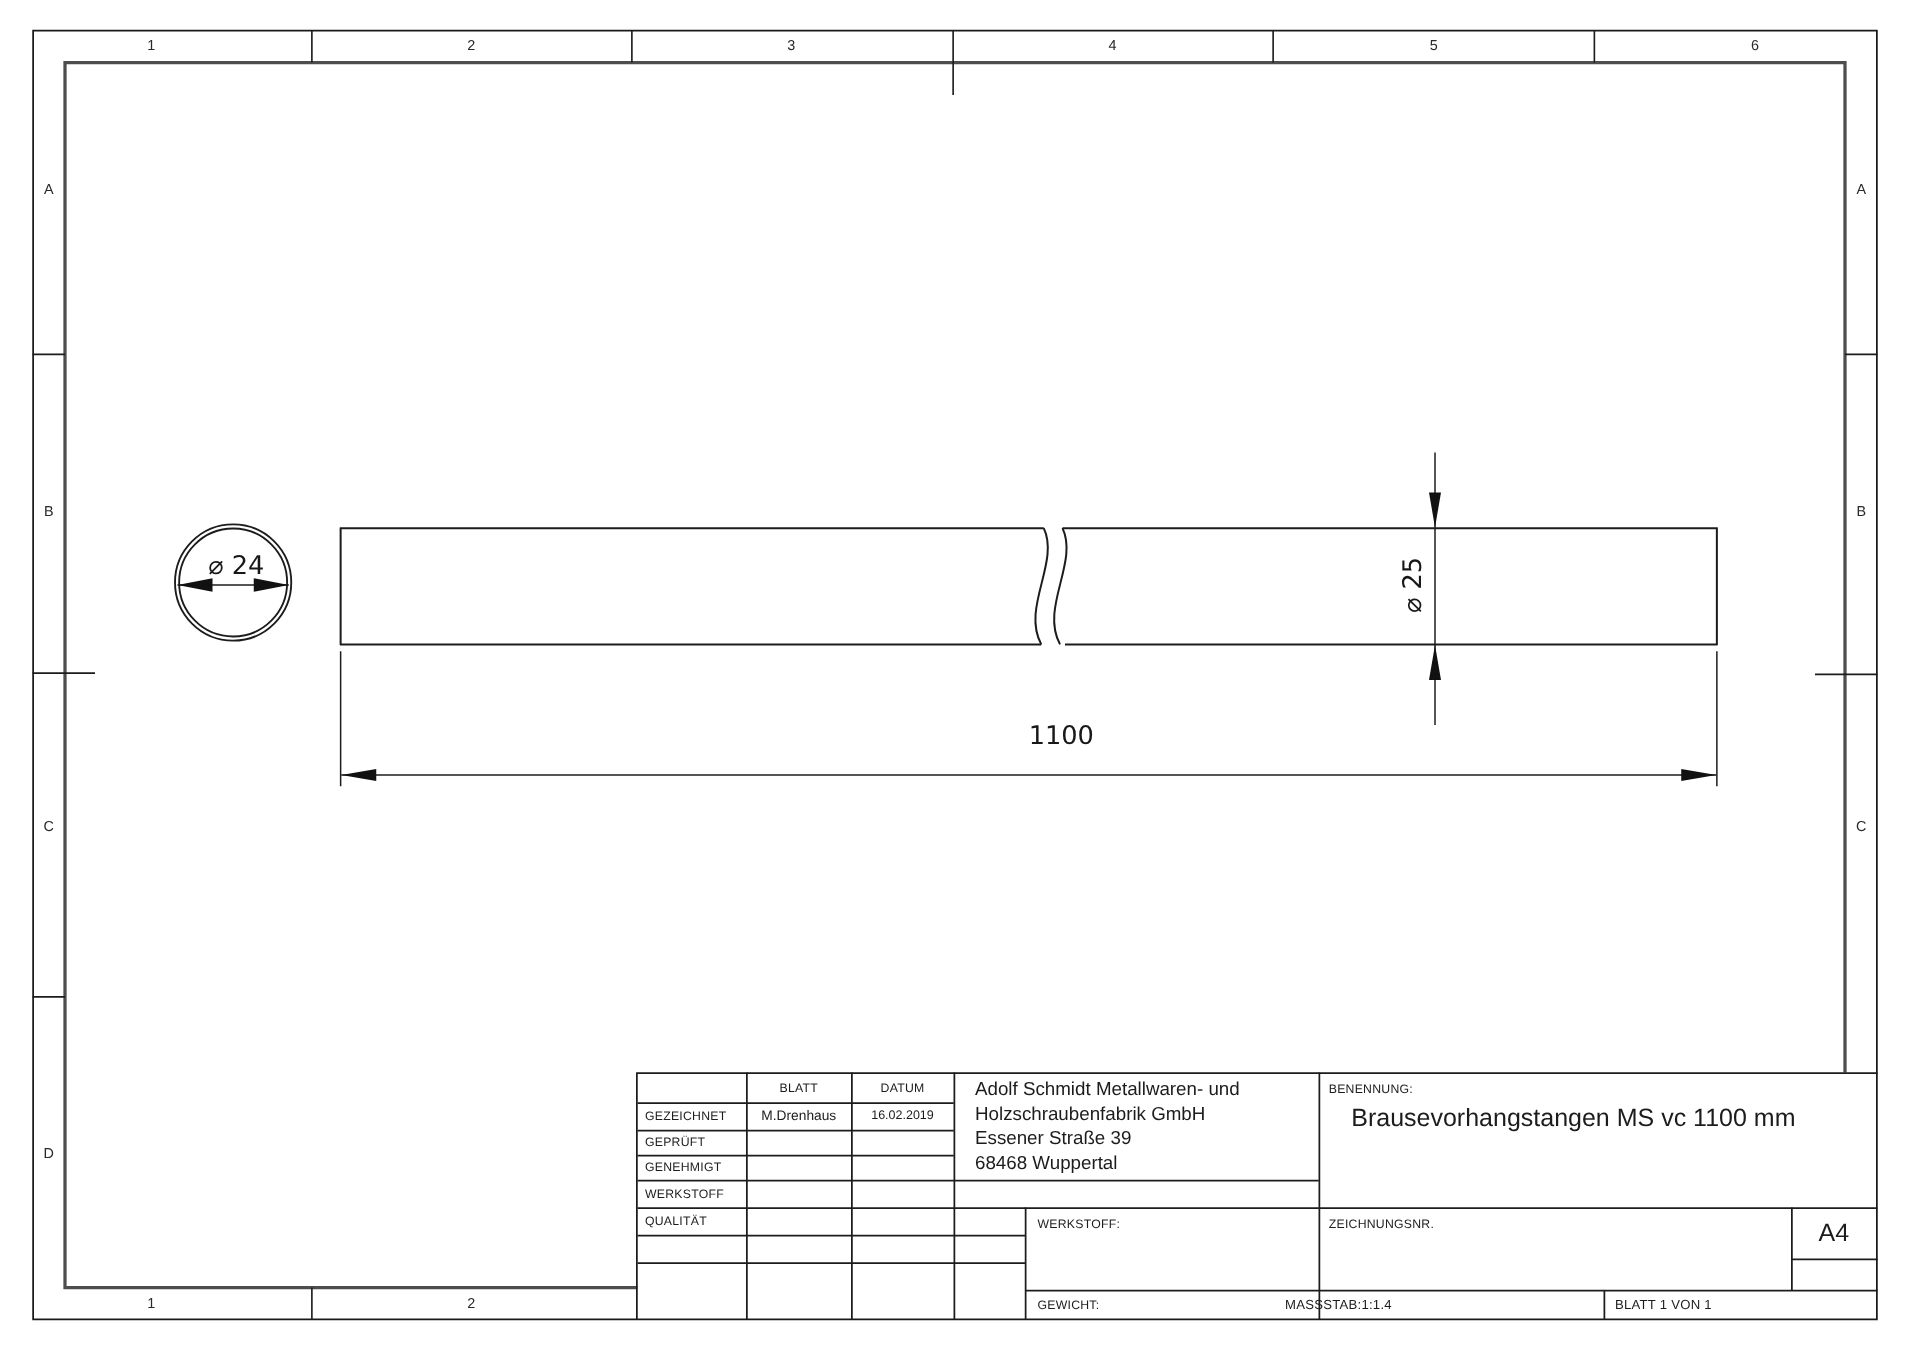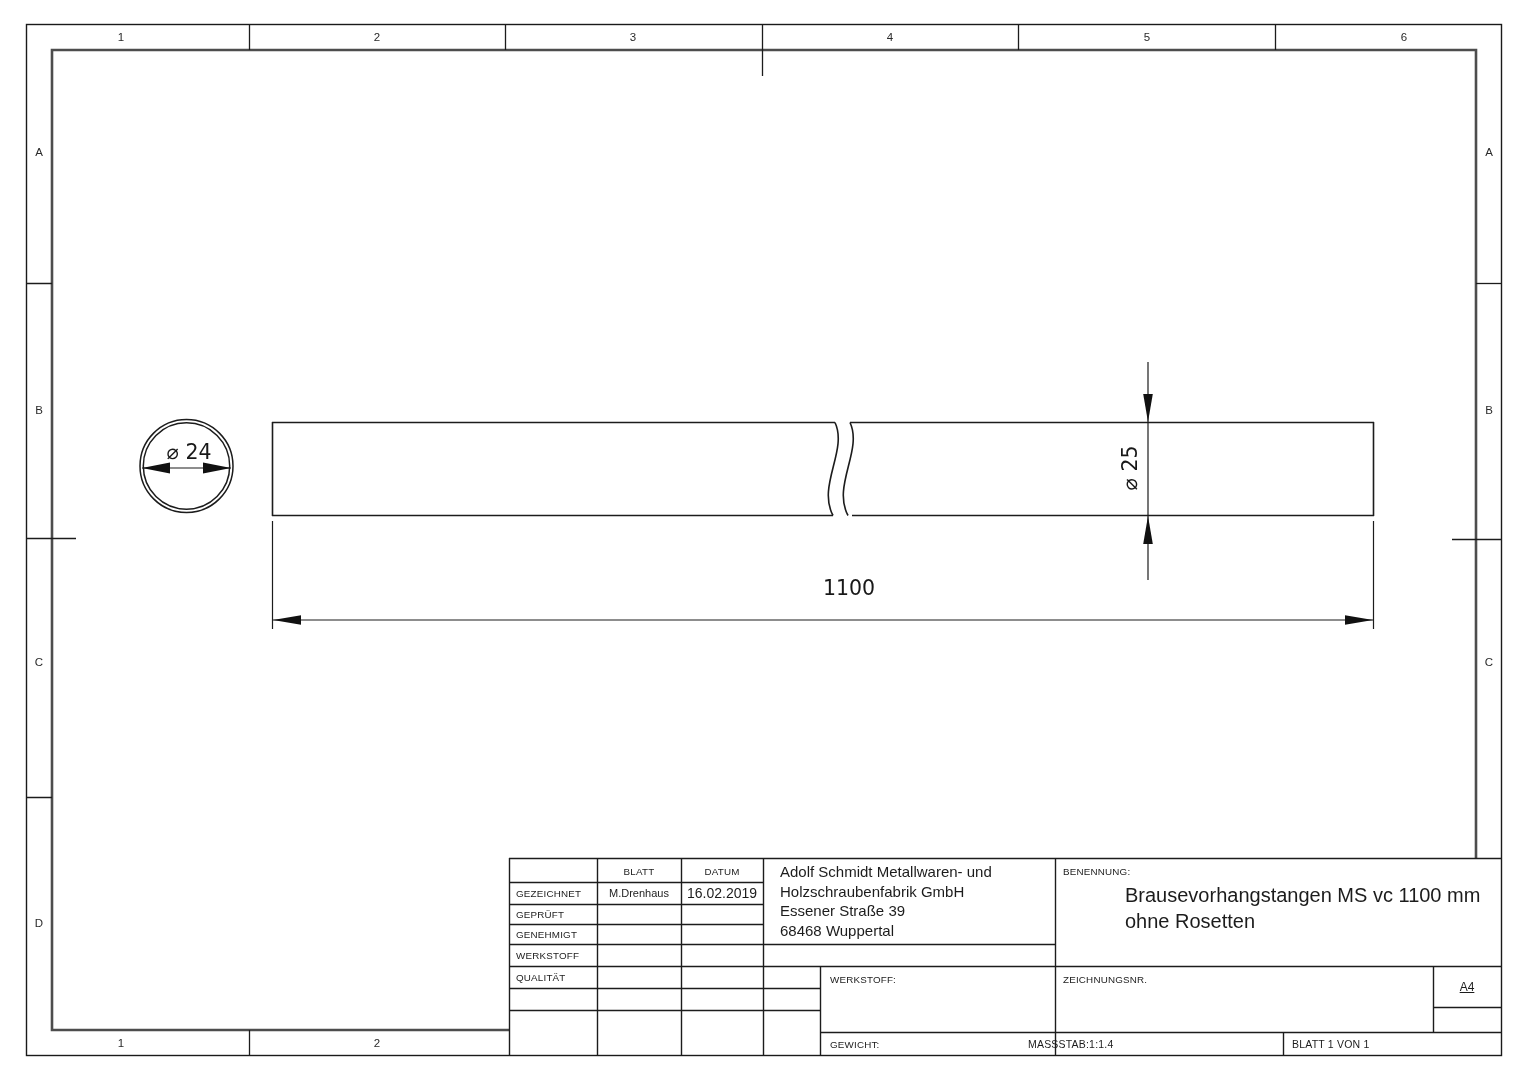--- a/index.html
+++ b/index.html
@@ -6,25 +6,25 @@
   #sheet {
     position:relative; width:1528px; height:1080px; background:#ffffff;
     font-family:"Liberation Sans", sans-serif; color:#1c1c1c; overflow:hidden;
   }
   #linework { position:absolute; left:0; top:0; }
   .t  { position:absolute; transform:translate(-50%,-50%); white-space:nowrap; }
   .tl { position:absolute; white-space:nowrap; }
   .gridlab { font-size:11.5px; color:#2a2a2a; }
   .small   { font-size:9.8px; letter-spacing:.2px; color:#1c1c1c; }
   .nameval { font-size:11px; }
-  .dateval { font-size:14px; }
+  .dateval { font-size:10px; }
   .company { font-size:15px; line-height:19.5px; }
-  .parttitle { font-size:20px; line-height:26px;margin-left:44px; }
+  .parttitle { font-size:20px; line-height:26px; }
   .drawnr  { font-size:44px; letter-spacing:1px; }
-  .a4      { font-size:12px;text-decoration:underline; }
+  .a4      { font-size:20px; }
   .foot    { font-size:10.5px; letter-spacing:.2px; }
   .dim     { font-size:20.5px; font-family:"DejaVu Sans","Liberation Sans",sans-serif; color:#181818; }
   .dimrot  { transform:translate(-50%,-50%) rotate(-90deg); }
 </style>
 </head>
 <body>
 
 <div id="sheet">
 
   <svg id="linework" width="1528" height="1080" viewBox="0 0 1528 1080" fill="none" stroke="#1c1c1c" stroke-width="1.3">
@@ -129,21 +129,20 @@
   <div class="tl company" style="left:780px;top:862px">
     <div>Adolf Schmidt Metallwaren- und</div>
     <div>Holzschraubenfabrik GmbH</div>
     <div>Essener Straße 39</div>
     <div>68468 Wuppertal</div>
   </div>
 
   <div class="tl small" style="left:1063px;top:866px">BENENNUNG:</div>
   <div class="tl parttitle" style="left:1081px;top:882px">
     <div>Brausevorhangstangen MS vc 1100 mm</div>
-    <div>ohne Rosetten</div>
   </div>
 
   <div class="tl small" style="left:830px;top:974px">WERKSTOFF:</div>
   <div class="tl small" style="left:830px;top:1039px">GEWICHT:</div>
 
   <div class="tl small" style="left:1063px;top:974px">ZEICHNUNGSNR.</div>
   <div class="t a4" style="left:1467px;top:987px">A4</div>
 
   <div class="tl foot" style="left:1028px;top:1038px">MASSSTAB:1:1.4</div>
   <div class="tl foot" style="left:1292px;top:1038px">BLATT 1 VON 1</div>

